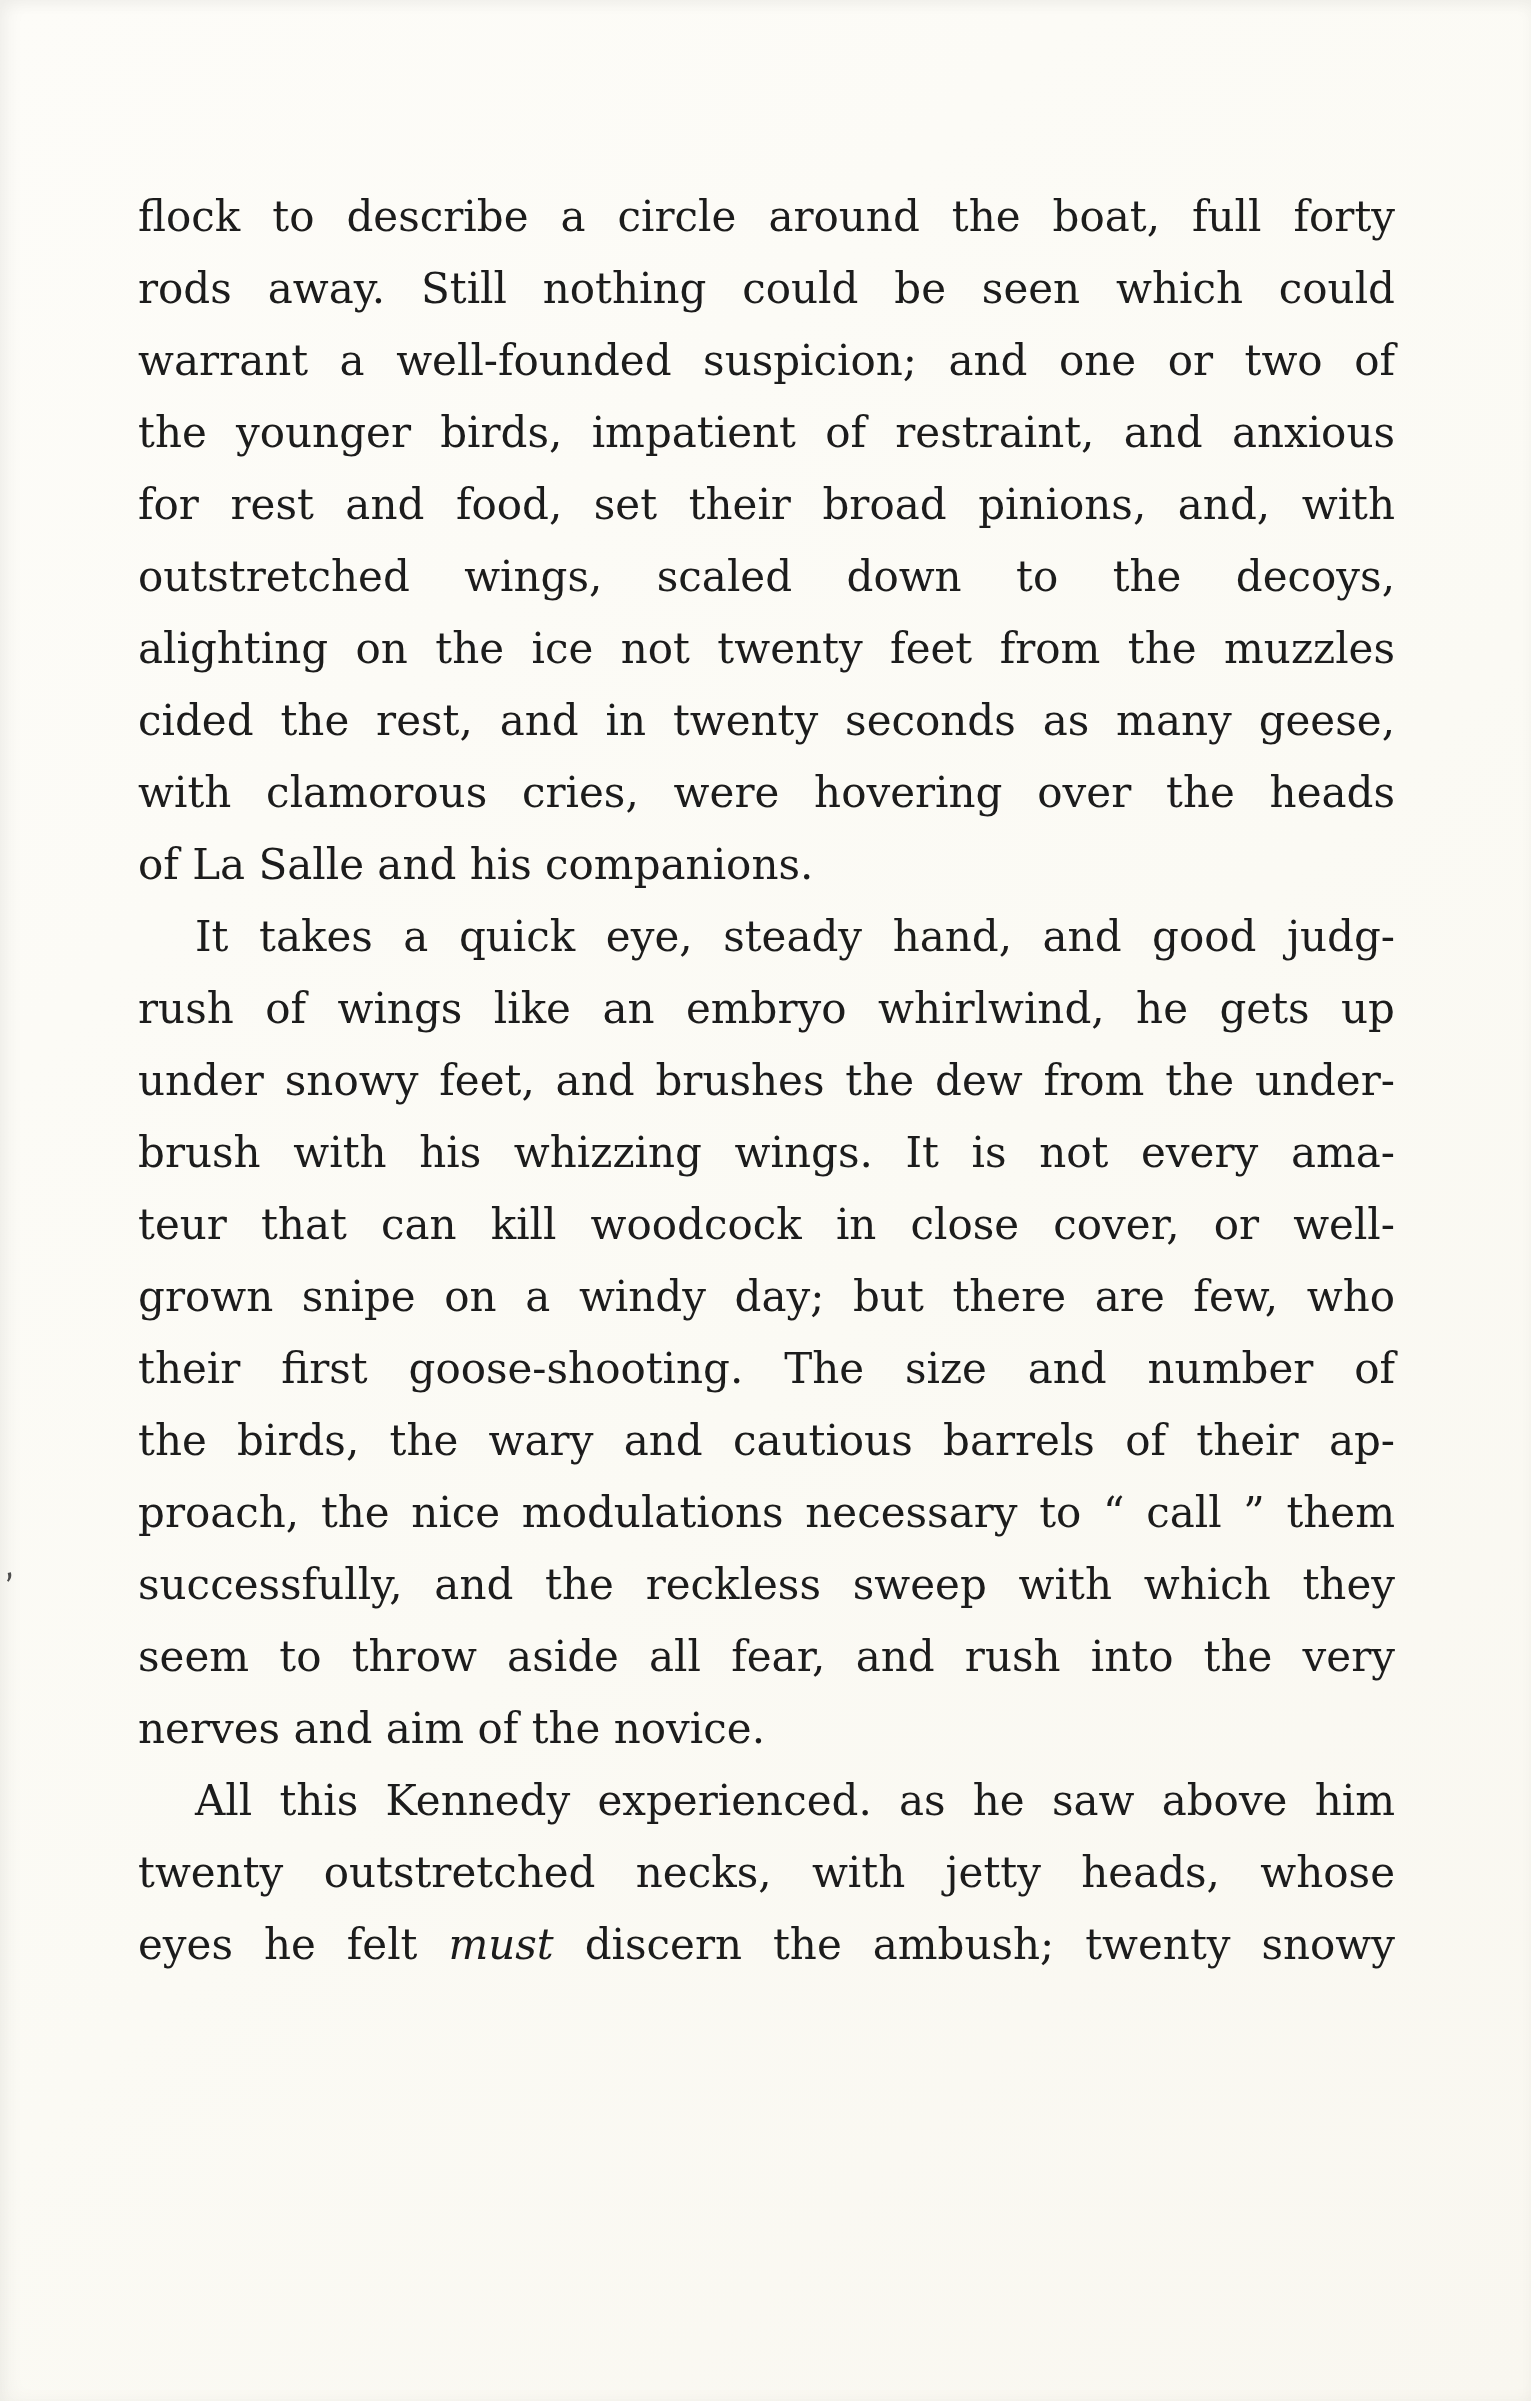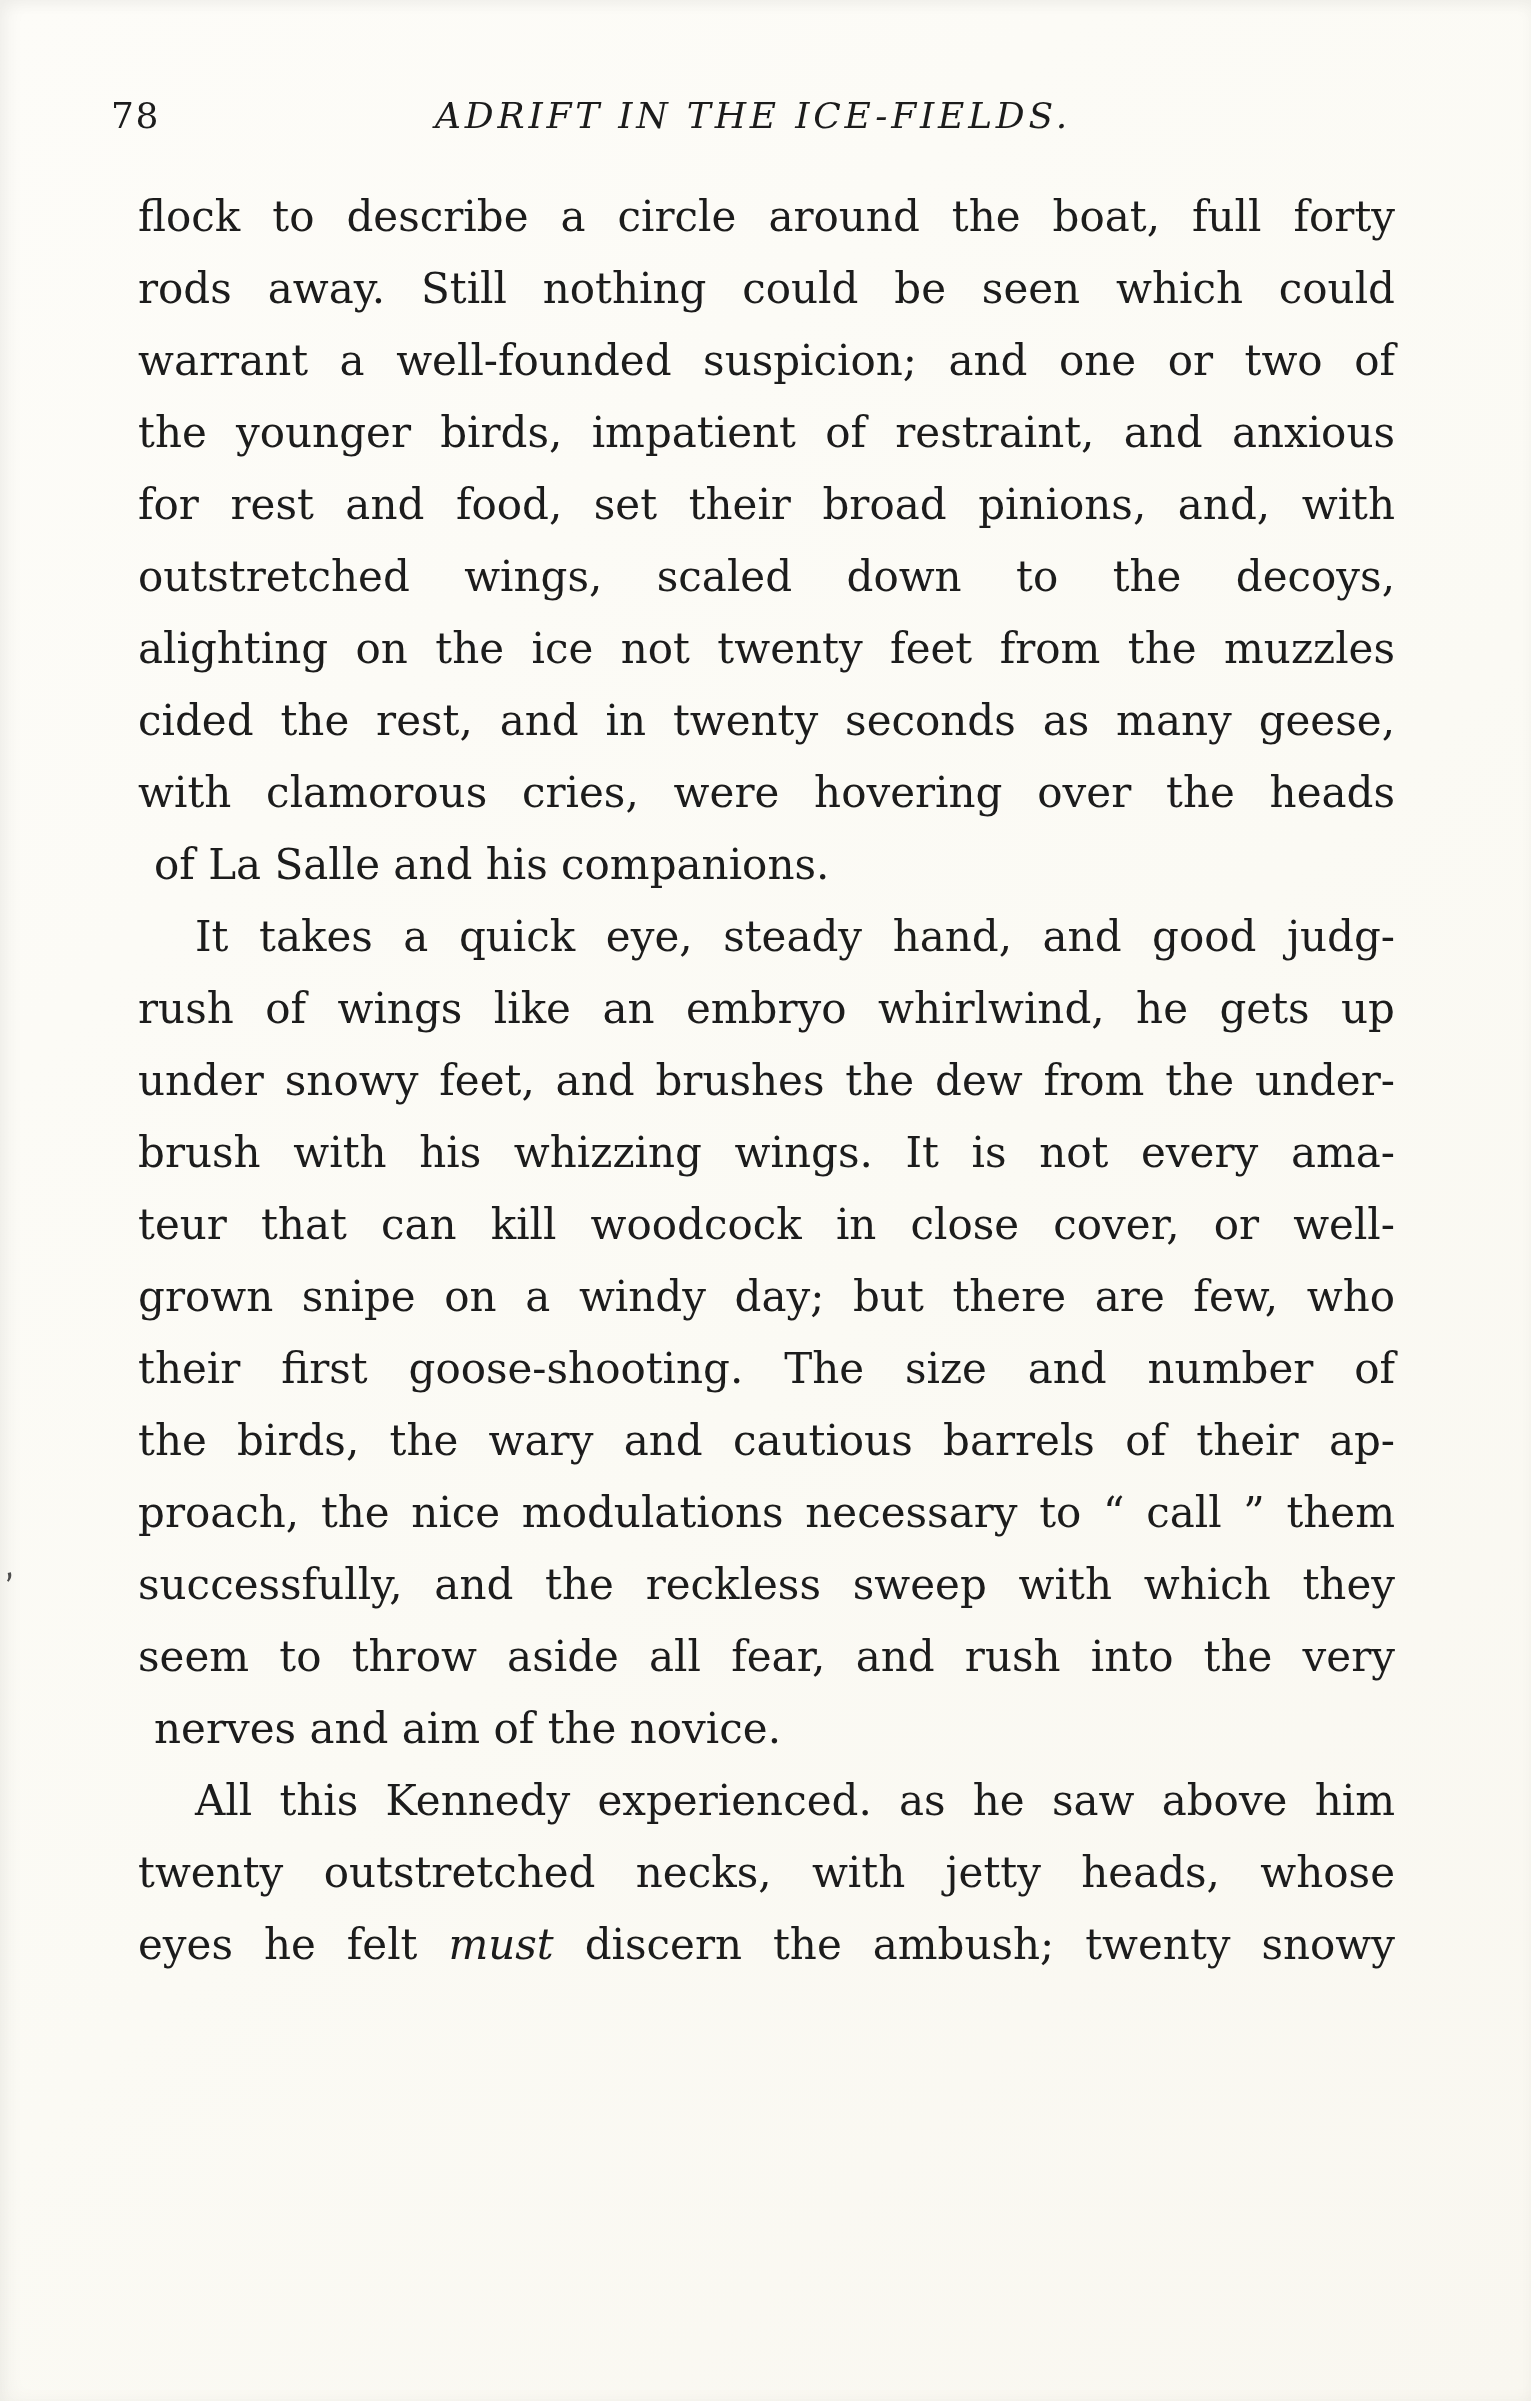--- a/index.html
+++ b/index.html
@@ -57,42 +57,37 @@
     font-size: 42px;
     line-height: 72px;
   }
   .paragraph { margin: 0; }
   .line {
     text-align: justify;
     text-align-last: justify;
   }
   .line.last-left {
     text-align-last: left;
-    margin-left: 16px;
   }
   .line.indent {
     text-indent: 57px;
   }
   .margin-mark {
     position: absolute;
     left: 6px;
     top: 1566px;
     font-size: 35px;
     color: #4d4d4d;
     transform: rotate(-14deg);
   }
 </style>
 </head>
 <body>
 
 <div class="page">
-  <div class="header">
-    <span class="page-number">78</span>
-    <span class="running-title">ADRIFT IN THE ICE-FIELDS.</span>
-  </div>
 
   <div class="margin-mark">’</div>
 
   <div class="text-block">
       <div class="paragraph">
         <div class="line">flock to describe a circle around the boat, full forty</div>
         <div class="line">rods away.  Still nothing could be seen which could</div>
         <div class="line">warrant a well-founded suspicion; and one or two of</div>
         <div class="line">the younger birds, impatient of restraint, and anxious</div>
         <div class="line">for rest and food, set their broad pinions, and, with</div>

